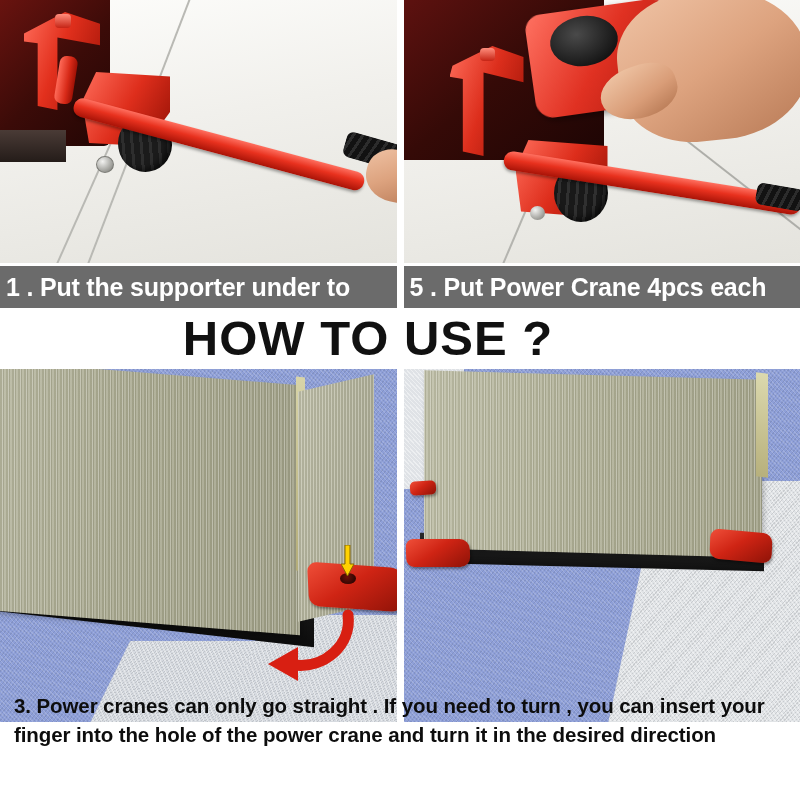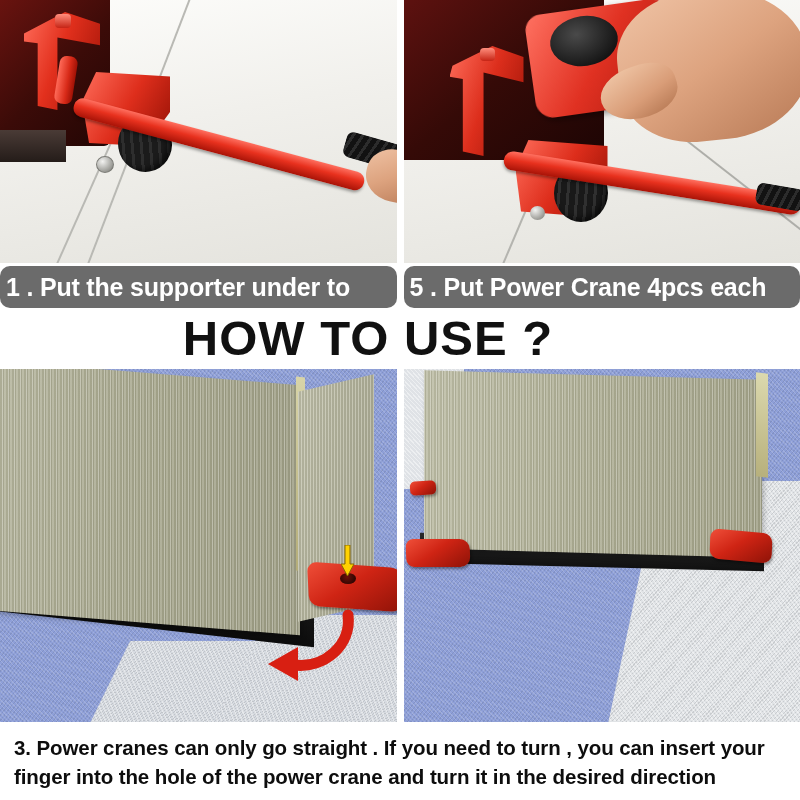--- a/index.html
+++ b/index.html
@@ -301,21 +301,20 @@
     color: #ffffff;
     display: flex;
     align-items: center;
     padding-left: 6px;
     box-sizing: border-box;
     font-size: 25px;
     font-weight: bold;
     letter-spacing: -0.2px;
     white-space: nowrap;
     overflow: hidden;
-    border-radius: 10px;
   }
 
   
   .headline {
     position: absolute;
     left: 0; top: 310px;
     width: 736px;
     height: 56px;
     display: flex;
     align-items: center;
@@ -493,21 +492,21 @@
   .p4-slider-far {
     left: 6px; top: 112px;
     width: 26px; height: 14px;
     border-radius: 5px;
     transform: rotate(-4deg);
   }
 
   
   .footer-caption {
     position: absolute;
-    left: 0; top: 733px;
+    left: 0; top: 691px;
     width: 800px;
     padding: 0 14px;
     box-sizing: border-box;
     font-size: 20.5px;
     font-weight: bold;
     color: #0d0d0d;
     line-height: 29px;
     letter-spacing: -0.1px;
   }
 </style>

